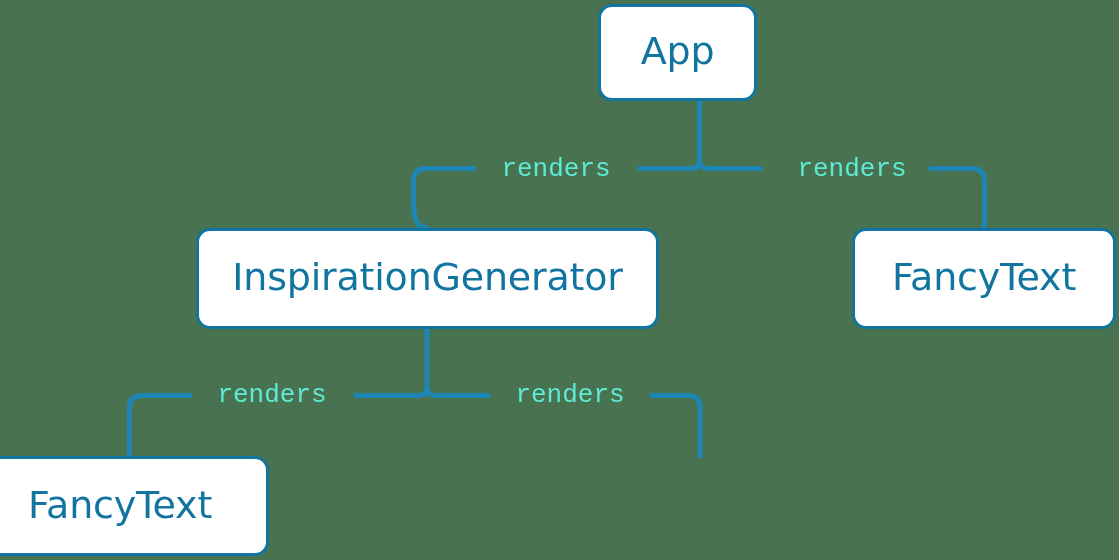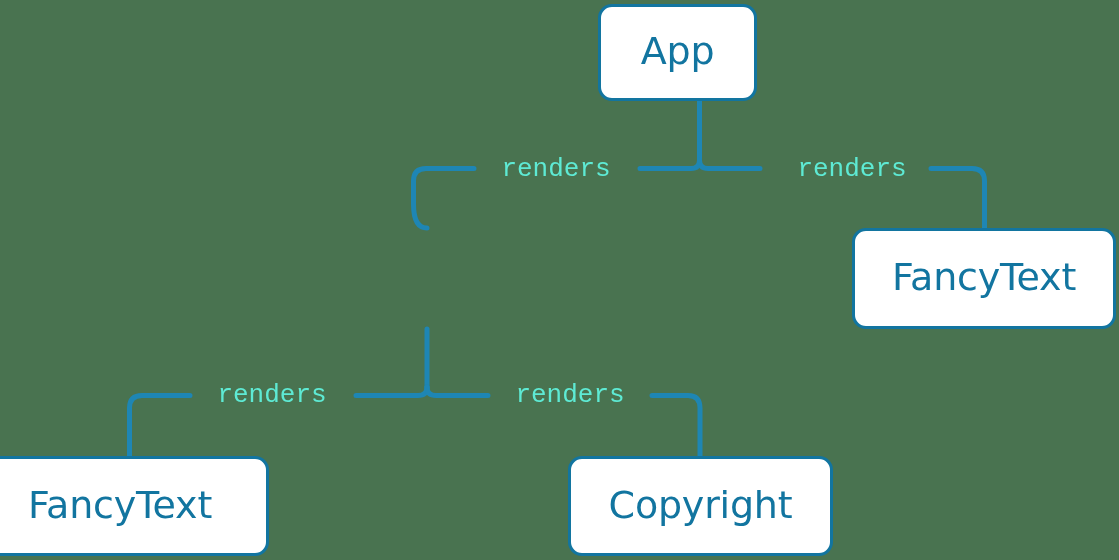--- a/index.html
+++ b/index.html
@@ -114,32 +114,32 @@
 
       <path d="M 427 387 Q 427 395.5 436 395.5 L 488 395.5"></path>
       <path d="M 652 395.5 L 688 395.5 Q 700 395.5 700 408 L 700 456"></path>
     </g>
   </svg>
 
   <div class="node" id="node-app">
     <span class="node-label">App</span>
   </div>
 
+  <div class="node" id="node-inspiration">
+    <span class="node-label">InspirationGenerator</span>
+  </div>
 
   <div class="node" id="node-fancytext-right">
     <span class="node-label">FancyText</span>
   </div>
 
   <div class="node" id="node-fancytext-left">
     <span class="node-label">FancyText</span>
   </div>
 
-  <div class="node" id="node-copyright">
-    <span class="node-label">Copyright</span>
-  </div>
 
   <div class="edge-label" id="edge-label-app-inspiration">renders</div>
 
   <div class="edge-label" id="edge-label-app-fancytext">renders</div>
 
   <div class="edge-label" id="edge-label-ig-fancytext">renders</div>
 
   <div class="edge-label" id="edge-label-ig-copyright">renders</div>
 
 </div>

